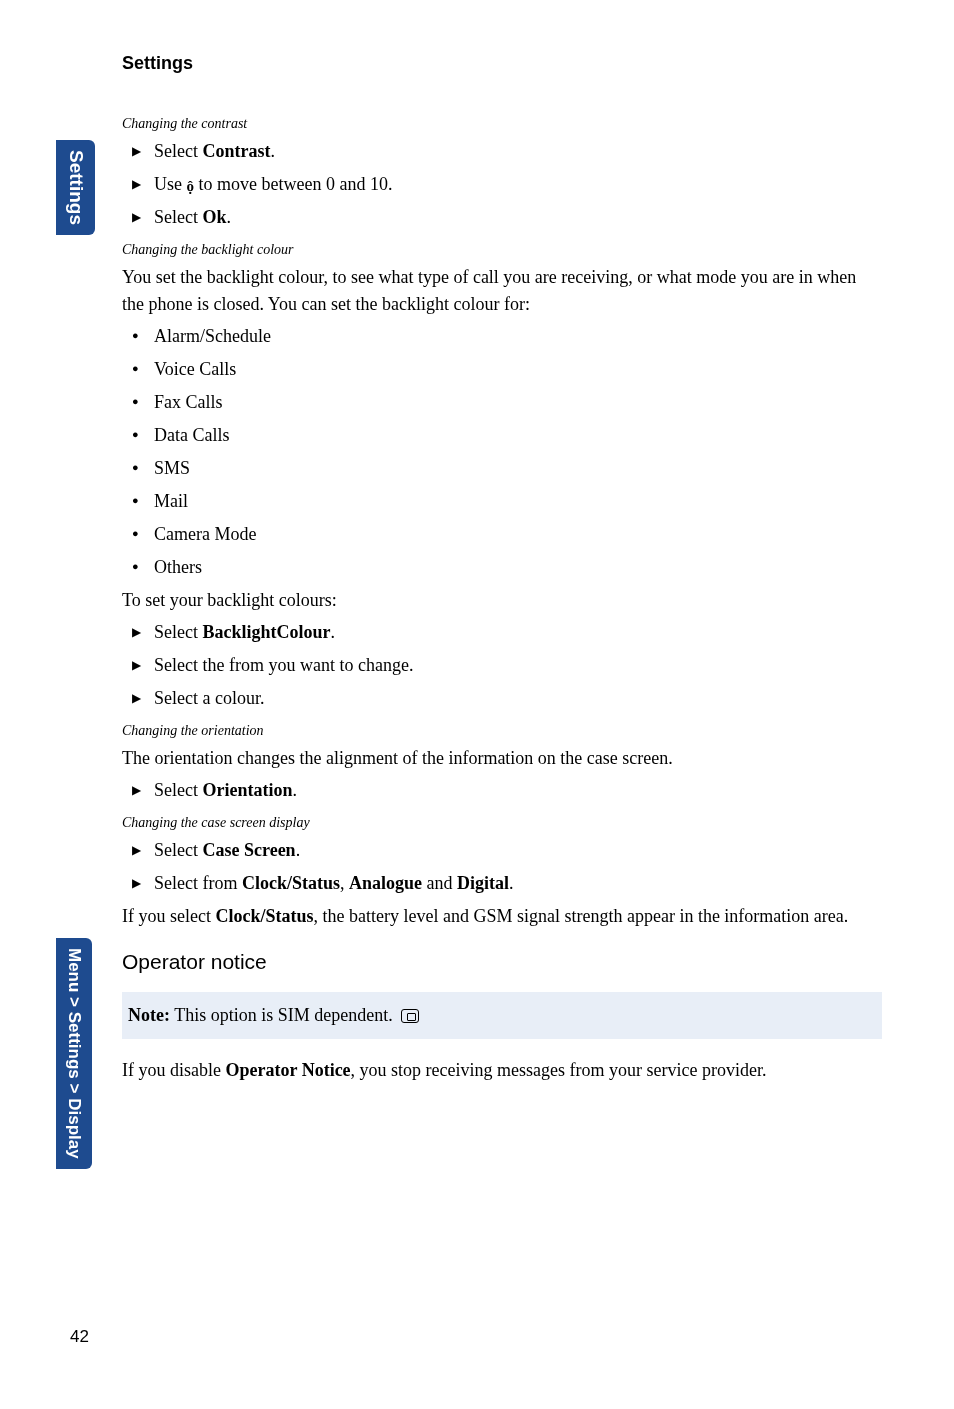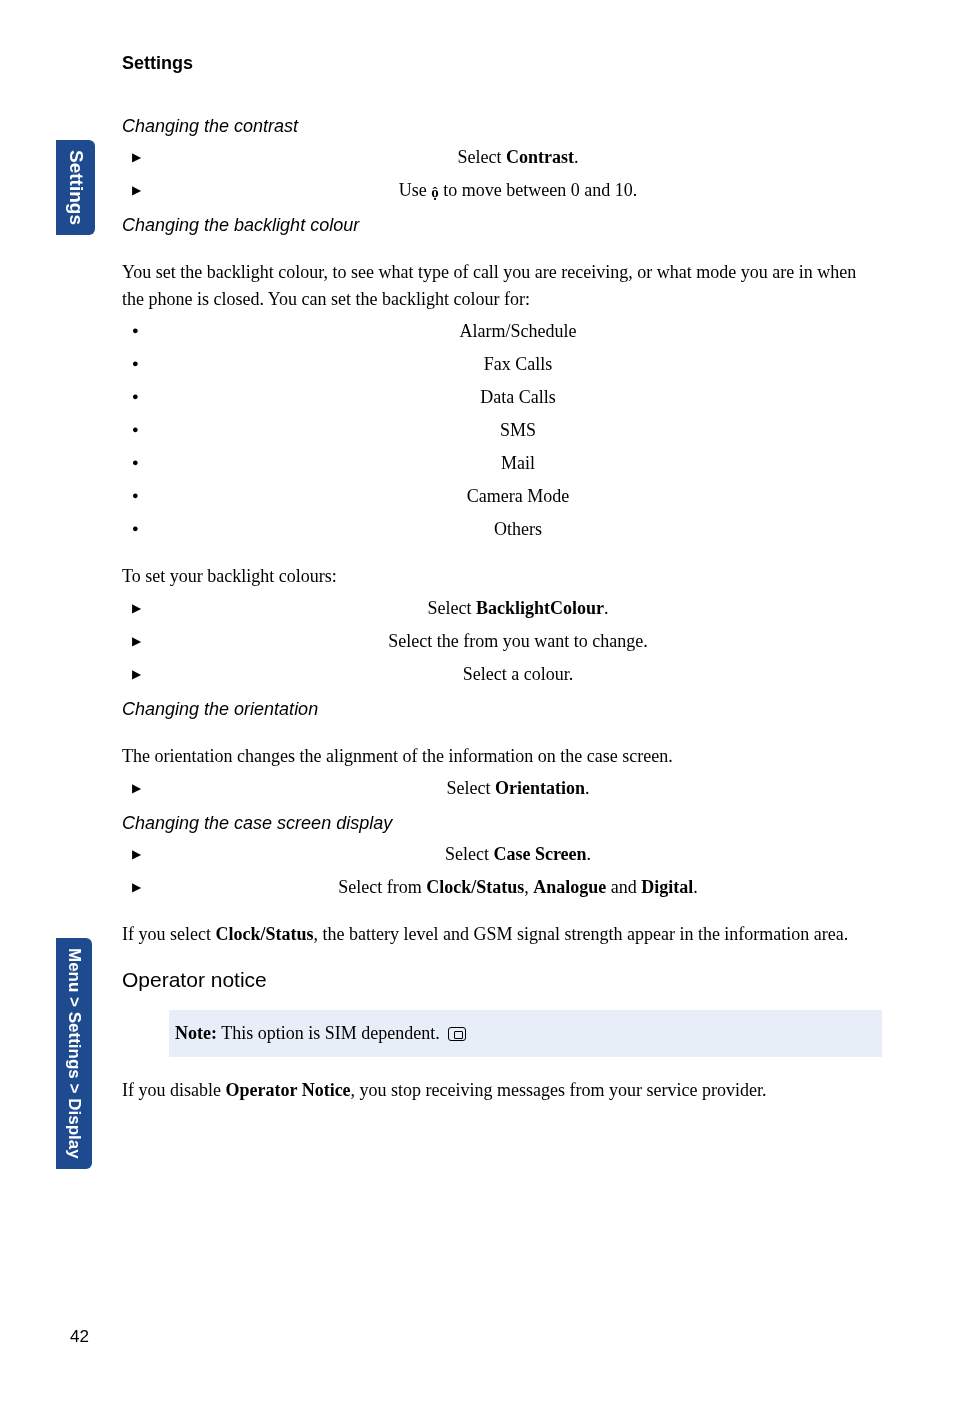--- a/index.html
+++ b/index.html
@@ -53,66 +53,64 @@
       top: 50px;
       width: 760px;
     }
     .page-title {
       font-family: Arial, sans-serif;
       font-weight: bold;
       font-size: 18px;
       margin-bottom: 36px;
     }
     .subheading {
-      font-family: Liberation Sans, sans-serif;
+      font-family: Liberation Serif, serif;
       font-style: italic;
-      font-size: 18px;
+      font-size: 14px;
       margin-top: 8px;
       margin-bottom: 4px;
     }
     .section-heading {
       font-family: Arial, sans-serif;
       font-size: 21px;
       margin-top: 16px;
       margin-bottom: 14px;
     }
     .step-list, .bullet-list {
       list-style: none;
       padding-left: 10px;
     }
     .step-list li, .bullet-list li {
       position: relative;
       padding-left: 22px;
       margin-bottom: 6px;
-      text-align: center;
     }
     .step-list li::before {
       content: "▶";
       position: absolute;
       left: 0;
       font-size: 12px;
       top: 4px;
     }
     .bullet-list li::before {
       content: "●";
       position: absolute;
       left: 0;
       font-size: 11px;
       top: 4px;
     }
     .body-text {
       margin-bottom: 5px;
-      margin-top: 20px;
+      margin-top: 4px;
     }
     .note-box {
       background: #e8eef7;
       padding: 10px 6px;
       margin-top: 2px;
       margin-bottom: 18px;
-      margin-left: 47px;
     }
     .sim-icon {
       display: inline-block;
       width: 18px;
       height: 14px;
       border: 1.5px solid #000;
       border-radius: 3px;
       position: relative;
       vertical-align: middle;
       margin-left: 4px;
@@ -156,26 +154,30 @@
   <div class="page-title">Settings</div>
 
   <div class="subheading">Changing the contrast</div>
   <ul class="step-list">
     <li>
       <span>Select </span><b>Contrast</b><span>.</span>
     </li>
     <li>
       <span>Use </span><span class="nav-icon">ộ</span><span> to move between 0 and 10.</span>
     </li>
+    <li>
+      <span>Select </span><b>Ok</b><span>.</span>
+    </li>
   </ul>
 
   <div class="subheading">Changing the backlight colour</div>
   <div class="body-text">You set the backlight colour, to see what type of call you are receiving, or what mode you are in when the phone is closed. You can set the backlight colour for:</div>
   <ul class="bullet-list">
     <li>Alarm/Schedule</li>
+    <li>Voice Calls</li>
     <li>Fax Calls</li>
     <li>Data Calls</li>
     <li>SMS</li>
     <li>Mail</li>
     <li>Camera Mode</li>
     <li>Others</li>
   </ul>
   <div class="body-text">To set your backlight colours:</div>
   <ul class="step-list">
     <li>

